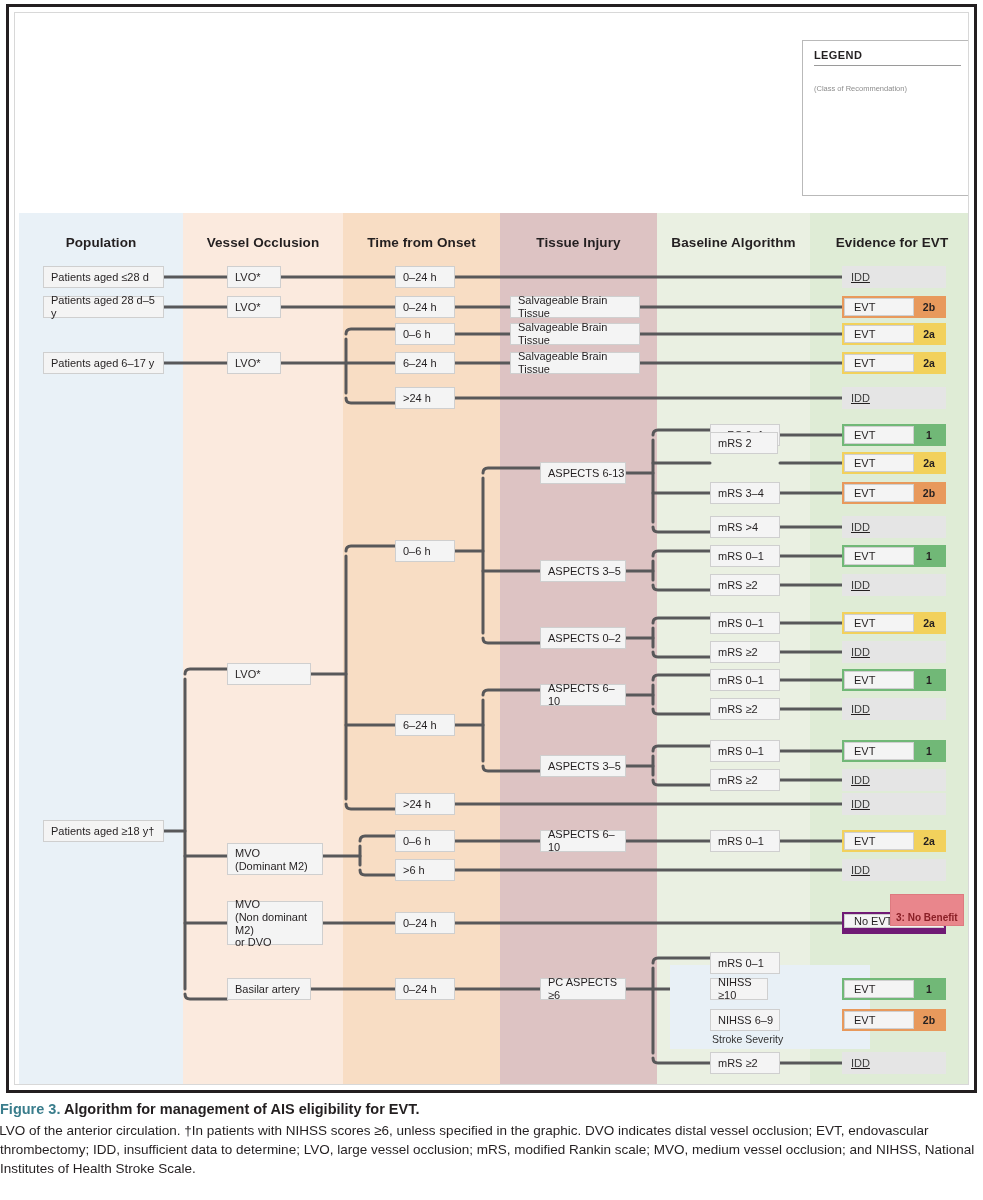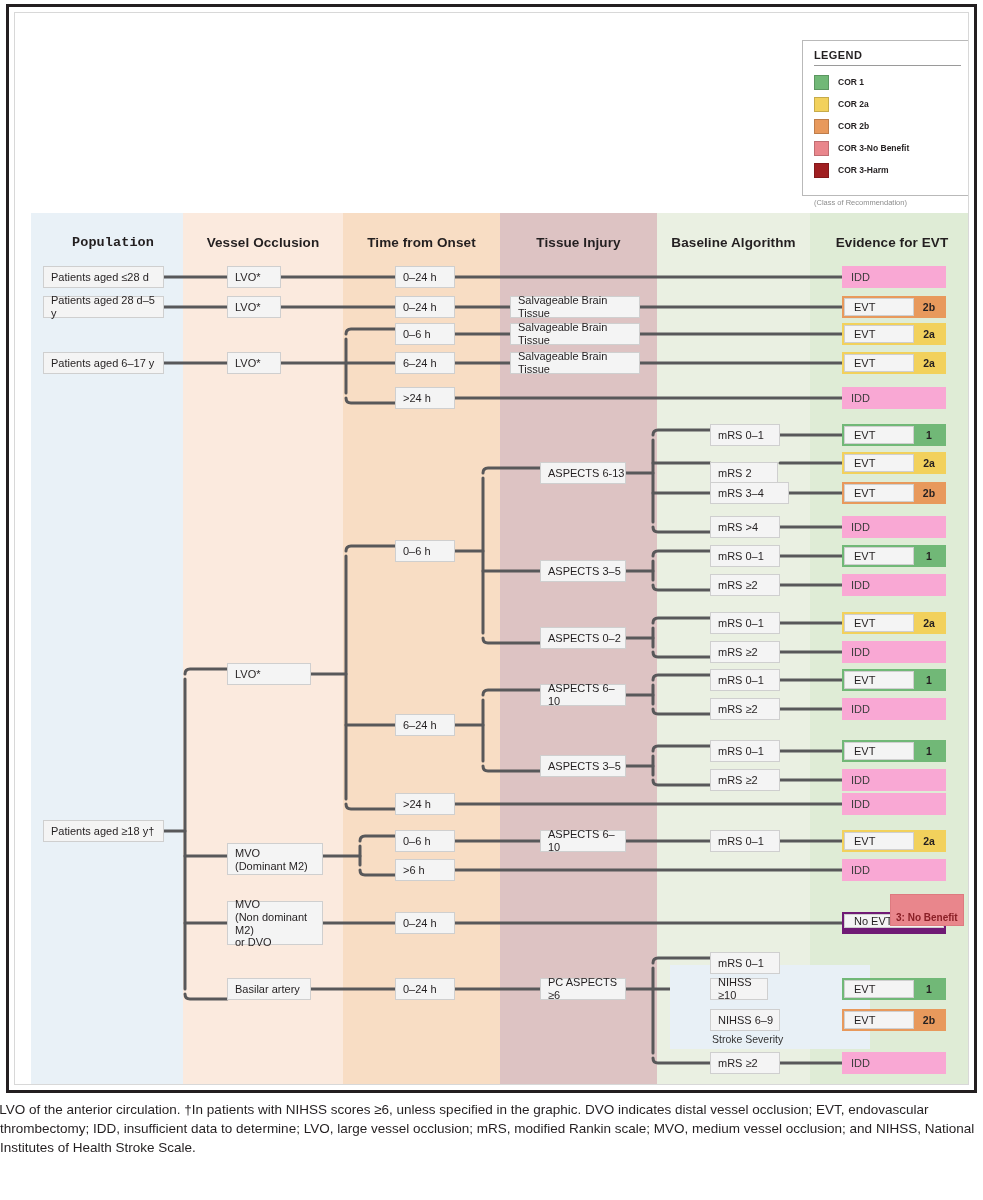--- a/index.html
+++ b/index.html
@@ -116,21 +116,21 @@
   }
   .outcome .o-cor {
     flex: 0 0 30px;
     display: flex; align-items: center; justify-content: center;
     font-size: 10.5px; font-weight: bold;
   }
   .outcome.cor1   { background: #71b877; padding: 2px; }
   .outcome.cor2a  { background: #f2d15c; padding: 2px; }
   .outcome.cor2b  { background: #e8995c; padding: 2px; }
   .outcome.cor3nb { background: #701a75; padding: 2px; flex-direction: column; }
-  .outcome.idd    { background: #f9a8d4; padding: 2px; }
+  .outcome.idd    { background: #e5e5e5; padding: 2px; text-decoration: underline; }
   .outcome.cor1 .o-cor,
   .outcome.cor2a .o-cor,
   .outcome.cor2b .o-cor { color: #231f20; }
   .outcome.idd .o-label {
     background: transparent; border: none;
     color: #3b3b3b; padding-left: 7px;
   }
 
   
   .nb-badge {
@@ -177,21 +177,21 @@
 </style>
 </head>
 <body>
 
 <div id="page">
 
   <div id="figure-frame">
     <div id="figure-inner">
 
       <div id="stripes">
-          <div class="stripe" style="left: 16px; width: 164px; background: rgb(233, 241, 247); font-family: Liberation Mono, monospace;">
+          <div class="stripe" style="left: 4px; width: 164px; background: rgb(233, 241, 247);">
             <div class="stripe-label">Population</div>
           </div>
           <div class="stripe" style="left: 168px; width: 160px; background: rgb(251, 234, 222);">
             <div class="stripe-label">Vessel Occlusion</div>
           </div>
           <div class="stripe" style="left: 328px; width: 157px; background: rgb(248, 221, 196);">
             <div class="stripe-label">Time from Onset</div>
           </div>
           <div class="stripe" style="left: 485px; width: 157px; background: rgb(221, 195, 195);">
             <div class="stripe-label">Tissue Injury</div>
@@ -357,22 +357,22 @@
           <div class="node" style="left: 495px; top: 310px; width: 130px; height: 22px;">Salvageable Brain Tissue</div>
           <div class="node" style="left: 495px; top: 339px; width: 130px; height: 22px;">Salvageable Brain Tissue</div>
           <div class="node" style="left: 525px; top: 449px; width: 86px; height: 22px;">ASPECTS 6-13</div>
           <div class="node" style="left: 525px; top: 547px; width: 86px; height: 22px;">ASPECTS 3–5</div>
           <div class="node" style="left: 525px; top: 614px; width: 86px; height: 22px;">ASPECTS 0–2</div>
           <div class="node" style="left: 525px; top: 671px; width: 86px; height: 22px;">ASPECTS 6–10</div>
           <div class="node" style="left: 525px; top: 742px; width: 86px; height: 22px;">ASPECTS 3–5</div>
           <div class="node" style="left: 525px; top: 817px; width: 86px; height: 22px;">ASPECTS 6–10</div>
           <div class="node" style="left: 525px; top: 965px; width: 86px; height: 22px;">PC ASPECTS ≥6</div>
           <div class="node" style="left: 695px; top: 411px; width: 70px; height: 22px;">mRS 0–1</div>
-          <div class="node" style="left: 695px; top: 449px; width: 68px; height: 22px;">mRS 2</div>
-          <div class="node" style="left: 695px; top: 469px; width: 79px; height: 22px;">mRS 3–4</div>
+          <div class="node" style="left: 695px; top: 419px; width: 68px; height: 22px;">mRS 2</div>
+          <div class="node" style="left: 695px; top: 469px; width: 70px; height: 22px;">mRS 3–4</div>
           <div class="node" style="left: 695px; top: 503px; width: 70px; height: 22px;">mRS &gt;4</div>
           <div class="node" style="left: 695px; top: 532px; width: 70px; height: 22px;">mRS 0–1</div>
           <div class="node" style="left: 695px; top: 561px; width: 70px; height: 22px;">mRS ≥2</div>
           <div class="node" style="left: 695px; top: 599px; width: 70px; height: 22px;">mRS 0–1</div>
           <div class="node" style="left: 695px; top: 628px; width: 70px; height: 22px;">mRS ≥2</div>
           <div class="node" style="left: 695px; top: 656px; width: 70px; height: 22px;">mRS 0–1</div>
           <div class="node" style="left: 695px; top: 685px; width: 70px; height: 22px;">mRS ≥2</div>
           <div class="node" style="left: 695px; top: 727px; width: 70px; height: 22px;">mRS 0–1</div>
           <div class="node" style="left: 695px; top: 756px; width: 70px; height: 22px;">mRS ≥2</div>
           <div class="node" style="left: 695px; top: 817px; width: 70px; height: 22px;">mRS 0–1</div>
@@ -464,45 +464,27 @@
             <div class="o-label">EVT</div>
             <div class="o-cor">2b</div>
           </div>
           <div class="outcome idd" style="left: 827px; top: 1039px; width: 104px;">
             <div class="o-label">IDD</div>
           </div>
         </div>
 
       <div id="legend">
         <div class="legend-title">LEGEND</div>
-        <div id="legend-rows">
-            <div class="legend-row">
-              <span class="legend-swatch" style="background: rgb(113, 184, 119);"></span>
-              <span class="legend-text">COR 1</span>
-            </div>
-            <div class="legend-row">
-              <span class="legend-swatch" style="background: rgb(242, 209, 92);"></span>
-              <span class="legend-text">COR 2a</span>
-            </div>
-            <div class="legend-row">
-              <span class="legend-swatch" style="background: rgb(232, 153, 92);"></span>
-              <span class="legend-text">COR 2b</span>
-            </div>
-            <div class="legend-row">
-              <span class="legend-swatch" style="background: rgb(233, 134, 140);"></span>
-              <span class="legend-text">COR 3-No Benefit</span>
-            </div>
-            <div class="legend-row">
-              <span class="legend-swatch" style="background: rgb(160, 31, 33);"></span>
-              <span class="legend-text">COR 3-Harm</span>
-            </div>
-          </div>
         <div class="legend-note">(Class of Recommendation)</div>
       </div>
 
     </div>
   </div>
 
   <div id="caption">
+    <p class="cap-line1">
+      <span class="cap-fig">Figure 3.</span>
+      <span>Algorithm for management of AIS eligibility for EVT.</span>
+    </p>
     <p class="cap-body">*LVO of the anterior circulation. †In patients with NIHSS scores ≥6, unless specified in the graphic. DVO indicates distal vessel occlusion; EVT, endovascular thrombectomy; IDD, insufficient data to determine; LVO, large vessel occlusion; mRS, modified Rankin scale; MVO, medium vessel occlusion; and NIHSS, National Institutes of Health Stroke Scale.</p>
   </div>
 
 </div>
 
 </body></html>

